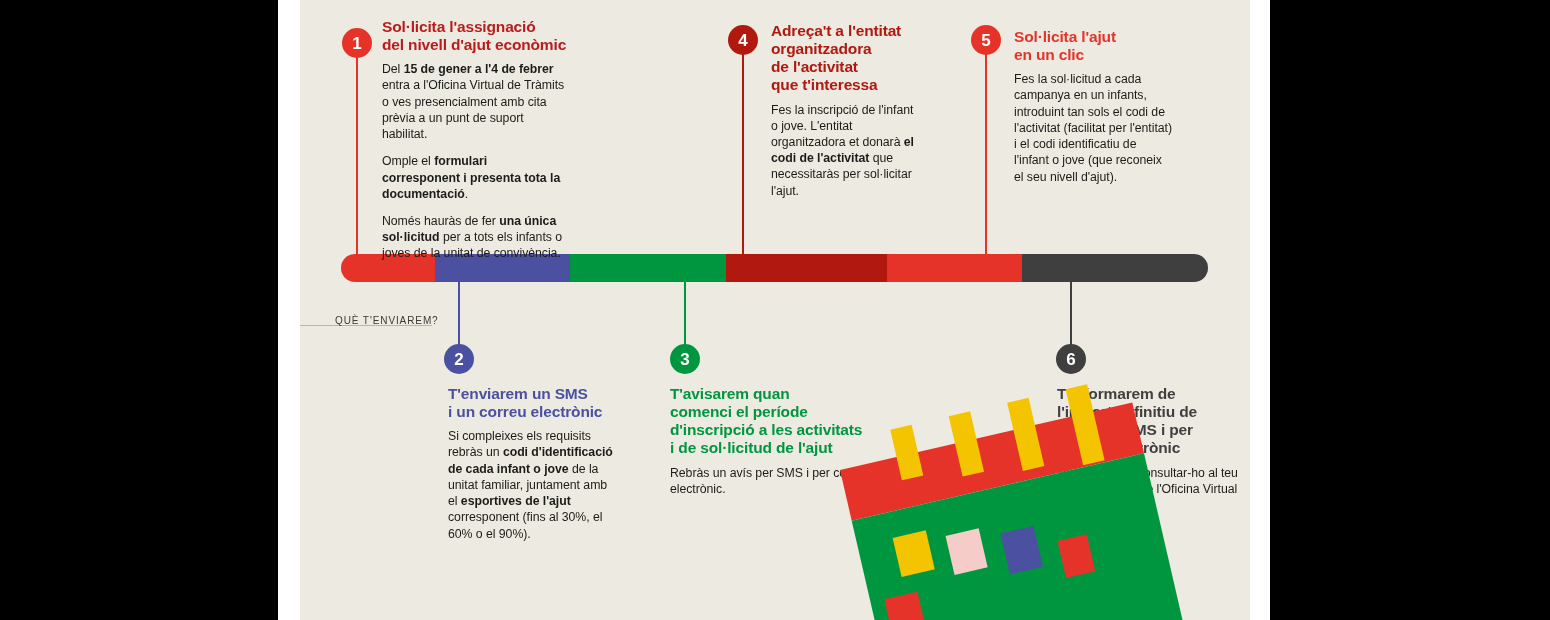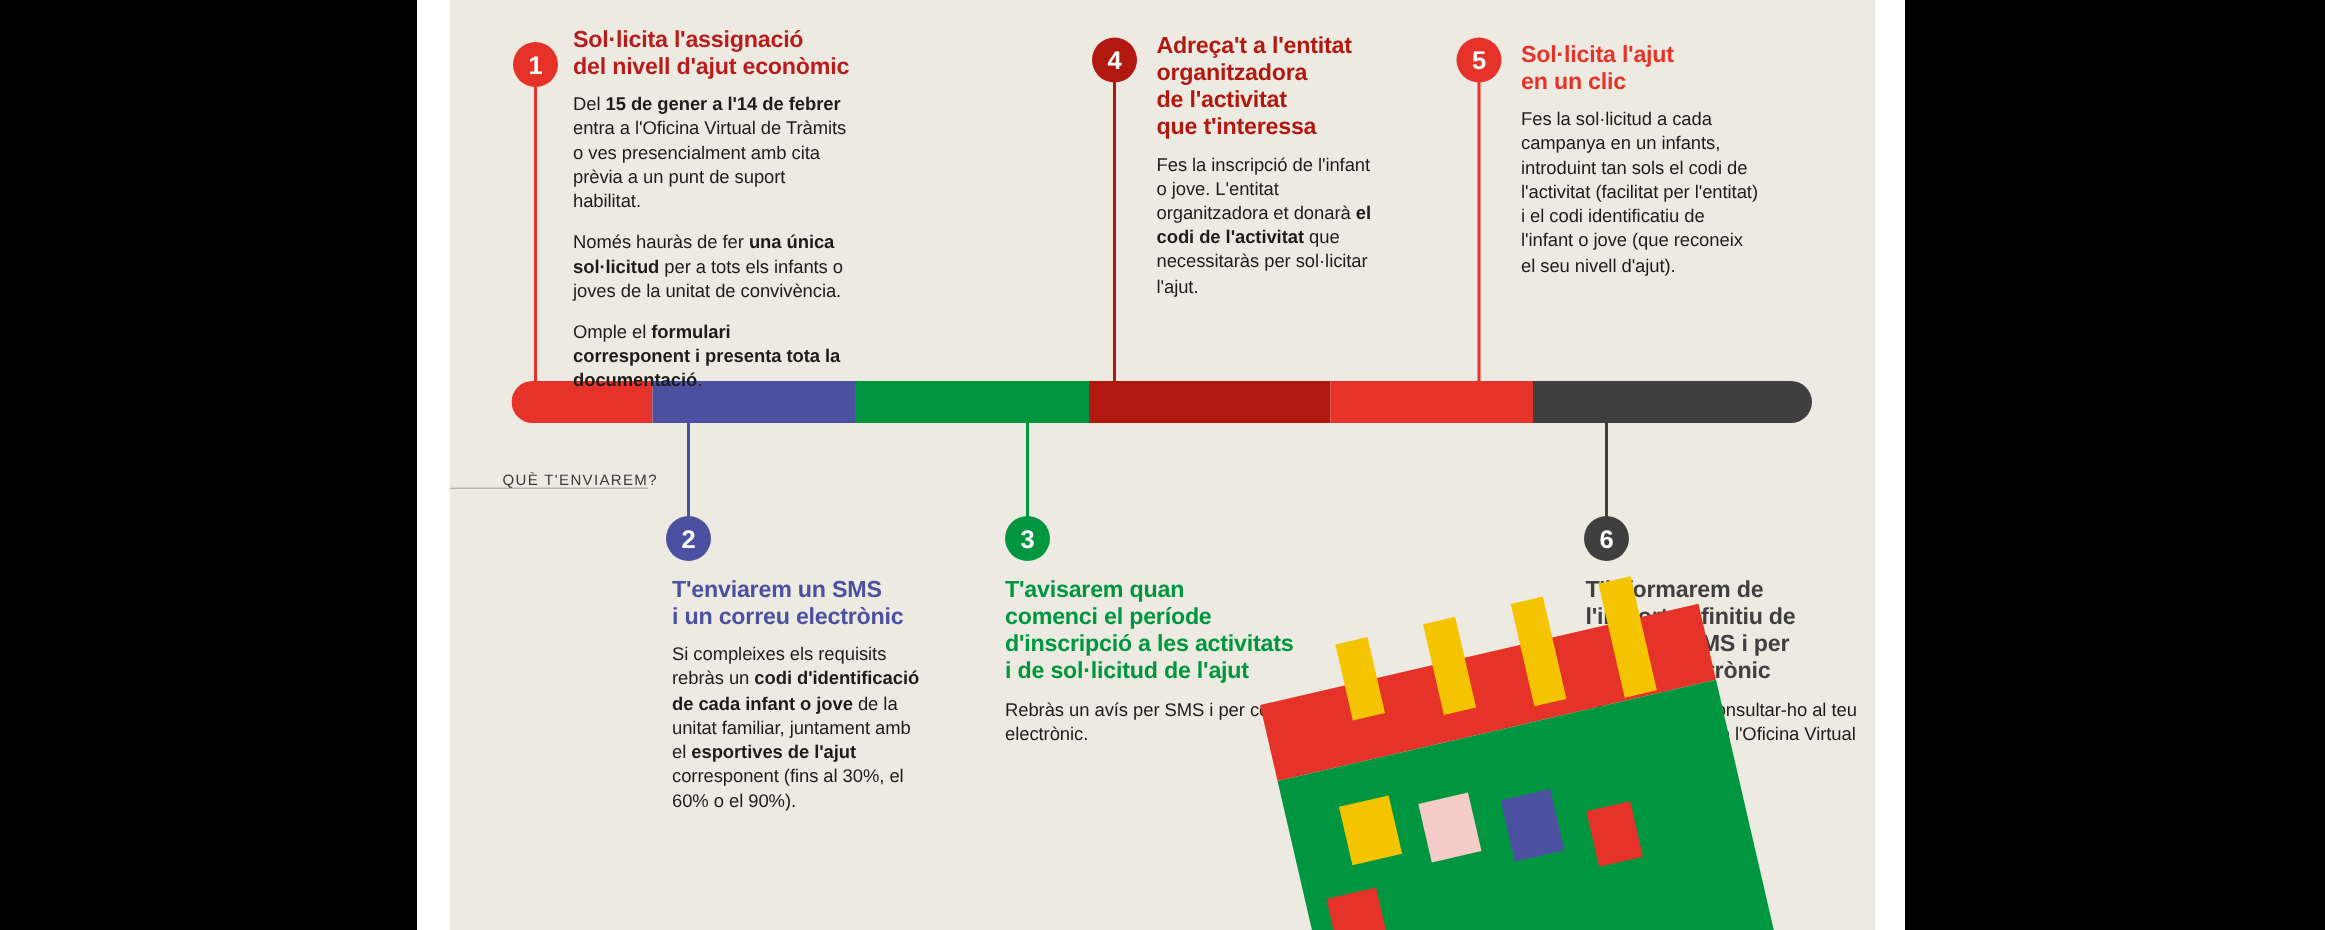--- a/index.html
+++ b/index.html
@@ -99,23 +99,23 @@
       <div class="seg" style="background: rgb(176, 24, 16); width: 18.6%;"></div>
       <div class="seg" style="background: rgb(230, 51, 41); width: 15.6%;"></div>
       <div class="seg" style="background: rgb(64, 63, 63); width: 21.4%;"></div>
     </div>
 
   <div id="layer">
       <div class="conn" style="background: rgb(230, 51, 41); left: 56.2px; top: 43px; height: 211px;"></div>
       <div class="circ" style="background: rgb(230, 51, 41); left: 42px; top: 28px;">1</div>
       <div class="step" style="left: 82px; top: 18px; width: 185px;">
         <h3 style="color: #b91c1c;">Sol·licita l'assignació<br>del nivell d'ajut econòmic</h3>
-        <p>Del <b>15 de gener a l'14 de febrer</b> entra a l'Oficina Virtual de Tràmits o ves presencialment amb cita prèvia a un punt de suport habilitat.</p>
+        <p>Del <b>15 de gener a l'4 de febrer</b> entra a l'Oficina Virtual de Tràmits o ves presencialment amb cita prèvia a un punt de suport habilitat.</p>
+        <p>Omple el <b>formulari corresponent i presenta tota la documentació</b>.</p>
         <p>Només hauràs de fer <b>una única sol·licitud</b> per a tots els infants o joves de la unitat de convivència.</p>
-        <p>Omple el <b>formulari corresponent i presenta tota la documentació</b>.</p>
       </div>
       <div class="conn" style="background: rgb(75, 81, 160); left: 158.2px; top: 282px; height: 77px;"></div>
       <div class="circ" style="background: rgb(75, 81, 160); left: 144px; top: 344px;">2</div>
       <div class="step" style="left: 148px; top: 385px; width: 168px;">
         <h3 style="color: rgb(75, 81, 160);">T'enviarem un SMS<br>i un correu electrònic</h3>
         <p>Si compleixes els requisits rebràs un <b>codi d'identificació de cada infant o jove</b> de la unitat familiar, juntament amb el <b>esportives de l'ajut</b> corresponent (fins al 30%, el 60% o el 90%).</p>
       </div>
       <div class="conn" style="background: rgb(0, 150, 64); left: 384.2px; top: 282px; height: 77px;"></div>
       <div class="circ" style="background: rgb(0, 150, 64); left: 370px; top: 344px;">3</div>
       <div class="step" style="left: 370px; top: 385px; width: 205px;">

